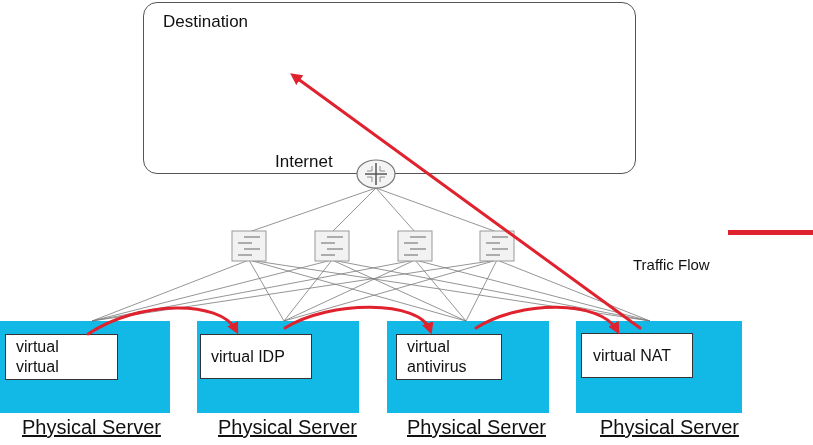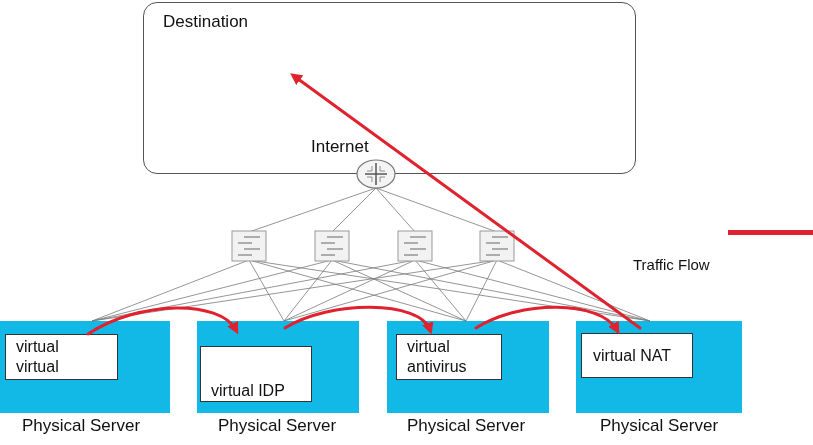--- a/index.html
+++ b/index.html
@@ -3,25 +3,25 @@
 <meta charset="utf-8">
 <style>
   html, body { margin: 0; padding: 0; background: #ffffff; }
   body { width: 813px; height: 445px; position: relative; overflow: hidden;
          font-family: "Liberation Sans", sans-serif; color: #111; }
   .abs { position: absolute; }
   #canvas { position: absolute; left: 0; top: 0; }
   .dest-box { left: 143px; top: 2px; width: 491px; height: 170px;
               border: 1.5px solid #555; border-radius: 14px; background: #fff; }
   .dest-label { left: 163px; top: 12px; font-size: 17px; text-align: center; }
-  .internet-label { left: 275px; top: 137px; font-size: 17px; margin-left: 36px; }
+  .internet-label { left: 275px; top: 152px; font-size: 17px; }
   .server { top: 321px; height: 92px; background: #12b9e6; }
   .vm { background: #fff; border: 1.5px solid #333; font-size: 16px; line-height: 20px;
         padding: 0 0 0 10px; box-sizing: border-box; display: flex; align-items: center; }
-  .ps-label { top: 416px; font-size: 17px; white-space: nowrap; }
+  .ps-label { top: 416px; font-size: 20px; white-space: nowrap; text-decoration: underline; }
   .legend-label { left: 633px; top: 225px; font-size: 15px; margin-top: 31px; }
   .legend-line { left: 728px; top: 230px; width: 85px; height: 5px; background: #e0222e; }
 </style>
 </head>
 <body>
 
 <div class="abs dest-box"></div>
 <div class="abs dest-label">Destination</div>
 <div class="abs internet-label">Internet</div>
 
@@ -29,21 +29,21 @@
 <div class="abs server" style="left:197px;width:162px;"></div>
 <div class="abs server" style="left:387px;width:162px;"></div>
 <div class="abs server" style="left:576px;width:166px;"></div>
 
 <div class="abs vm" style="left:5px;top:334px;width:113px;height:46px;">
   <div>
       <div>virtual</div>
   <div>virtual</div>
     </div>
 </div>
-<div class="abs vm" style="left:200px;top:346px;width:112px;height:56px;align-items:flex-end;">
+<div class="abs vm" style="left:200px;top:334px;width:112px;height:45px;">
   <div>virtual IDP</div>
 </div>
 <div class="abs vm" style="left:396px;top:334px;width:106px;height:46px;">
   <div>
       <div>virtual</div>
   <div>antivirus</div>
     </div>
 </div>
 <div class="abs vm" style="left:581px;top:333px;width:112px;height:45px;padding-left:11px;">
   <div>virtual NAT</div>

